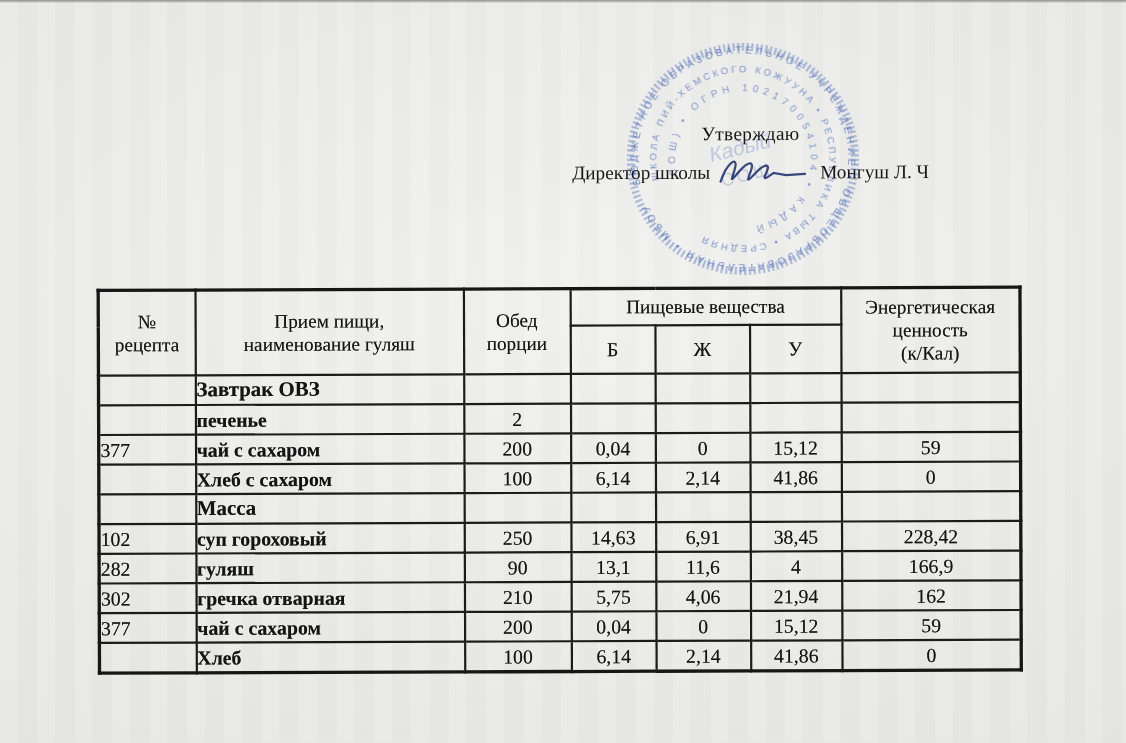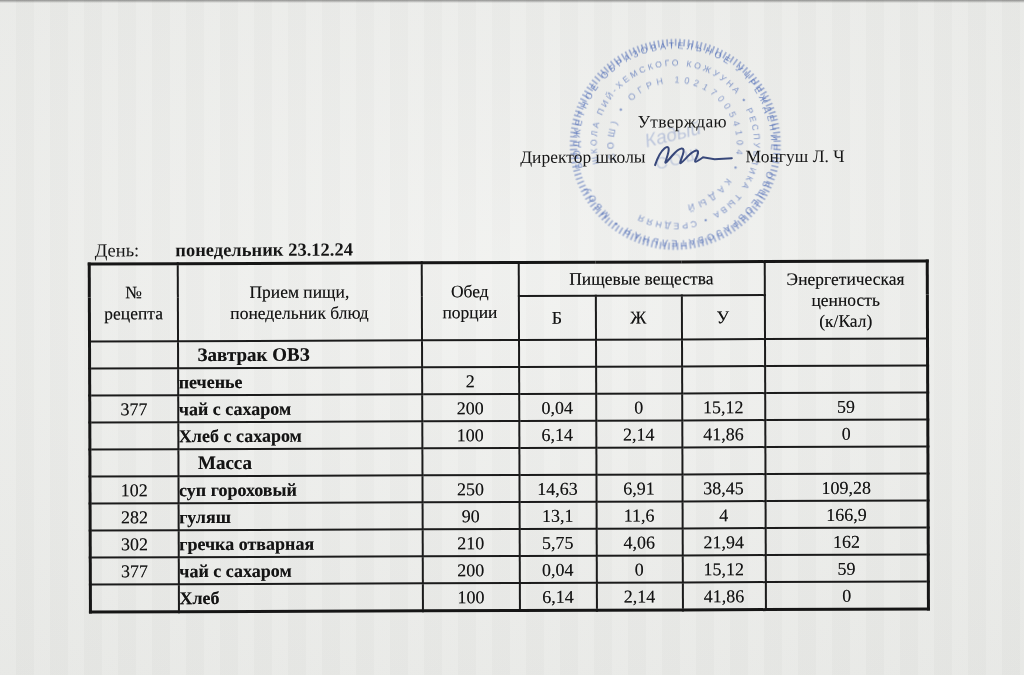--- a/index.html
+++ b/index.html
@@ -54,24 +54,24 @@
   .menu-table th, .menu-table td {
     border:2px solid #1b1b1b; padding:0; vertical-align:middle;
     overflow:hidden;
   }
   .menu-table { border:3px solid #161616; }
   .menu-table thead th { font-weight:normal; font-size:17.5px; line-height:21px; text-align:center; }
   .menu-table thead tr.group-row th { height:31px; }
   .menu-table thead tr.sub-row th { height:42px; font-size:18px; }
   .menu-table tbody td { height:25px; line-height:24px; }
 
-  .col-recipe { text-align:center; padding-right:10px;margin-top:21px; }
+  .col-recipe { text-align:left; padding-right:10px;margin-top:21px; }
   .col-dish   { text-align:left;  padding-left:8px;font-weight:bold; }
   .col-mass, .col-b, .col-zh, .col-u, .col-kcal { text-align:center; }
-  tr.section-row td { font-weight:bold; font-size:19px;padding-left:19px; }
+  tr.section-row td { font-weight:bold; font-size:19px; }
 </style>
 </head>
 <body>
 
 <div class="sheet">
   <div class="scan-top-edge"></div>
   <div class="content">
 
     <svg class="stamp" viewBox="0 0 216 216">
       <g transform="rotate(-14 108 108)">
@@ -99,43 +99,40 @@
       <div class="approval-title">Утверждаю</div>
       <div class="director-line">
         <span>Директор школы</span>
         <svg class="signature-svg" viewBox="0 0 100 36">
           <path d="M8,27 C14,9 24,3 22,13 C20,23 14,31 26,17 C34,8 40,7 37,16 C34,25 31,30 42,18 C50,10 55,10 52,17 C49,24 47,27 58,19 L70,21 L88,20" fill="none" stroke="#24356e" stroke-width="2.1" stroke-linecap="round" opacity="0.9"></path>
         </svg>
         <span>Монгуш Л. Ч</span>
       </div>
     </div>
 
-    <div class="day-line">
-      <span>День:</span><span class="day-value">понедельник 23.12.24</span>
-    </div>
 
     <table class="menu-table">
       <colgroup>
         <col style="width:88px">
           <col style="width:244px">
           <col style="width:97px">
         <col style="width:77px">
           <col style="width:86px">
           <col style="width:83px">
           <col style="width:163px">
       </colgroup>
       <thead>
         <tr class="group-row">
           <th rowspan="2">
             <div>№</div>
             <div>рецепта</div>
           </th>
           <th rowspan="2">
             <div>Прием пищи,</div>
-            <div>понедельник блюд</div>
+            <div>наименование гуляш</div>
           </th>
           <th rowspan="2">
             <div>Обед</div>
             <div>порции</div>
           </th>
           <th colspan="3">Пищевые вещества</th>
           <th rowspan="2">
             <div>Энергетическая</div>
             <div>ценность</div>
             <div>(к/Кал)</div>
@@ -193,21 +190,21 @@
             <td class="col-u"></td>
             <td class="col-kcal"></td>
           </tr>
           <tr>
             <td class="col-recipe">102</td>
             <td class="col-dish">суп гороховый</td>
             <td class="col-mass">250</td>
             <td class="col-b">14,63</td>
             <td class="col-zh">6,91</td>
             <td class="col-u">38,45</td>
-            <td class="col-kcal">109,28</td>
+            <td class="col-kcal">228,42</td>
           </tr>
           <tr>
             <td class="col-recipe">282</td>
             <td class="col-dish">гуляш</td>
             <td class="col-mass">90</td>
             <td class="col-b">13,1</td>
             <td class="col-zh">11,6</td>
             <td class="col-u">4</td>
             <td class="col-kcal">166,9</td>
           </tr>

